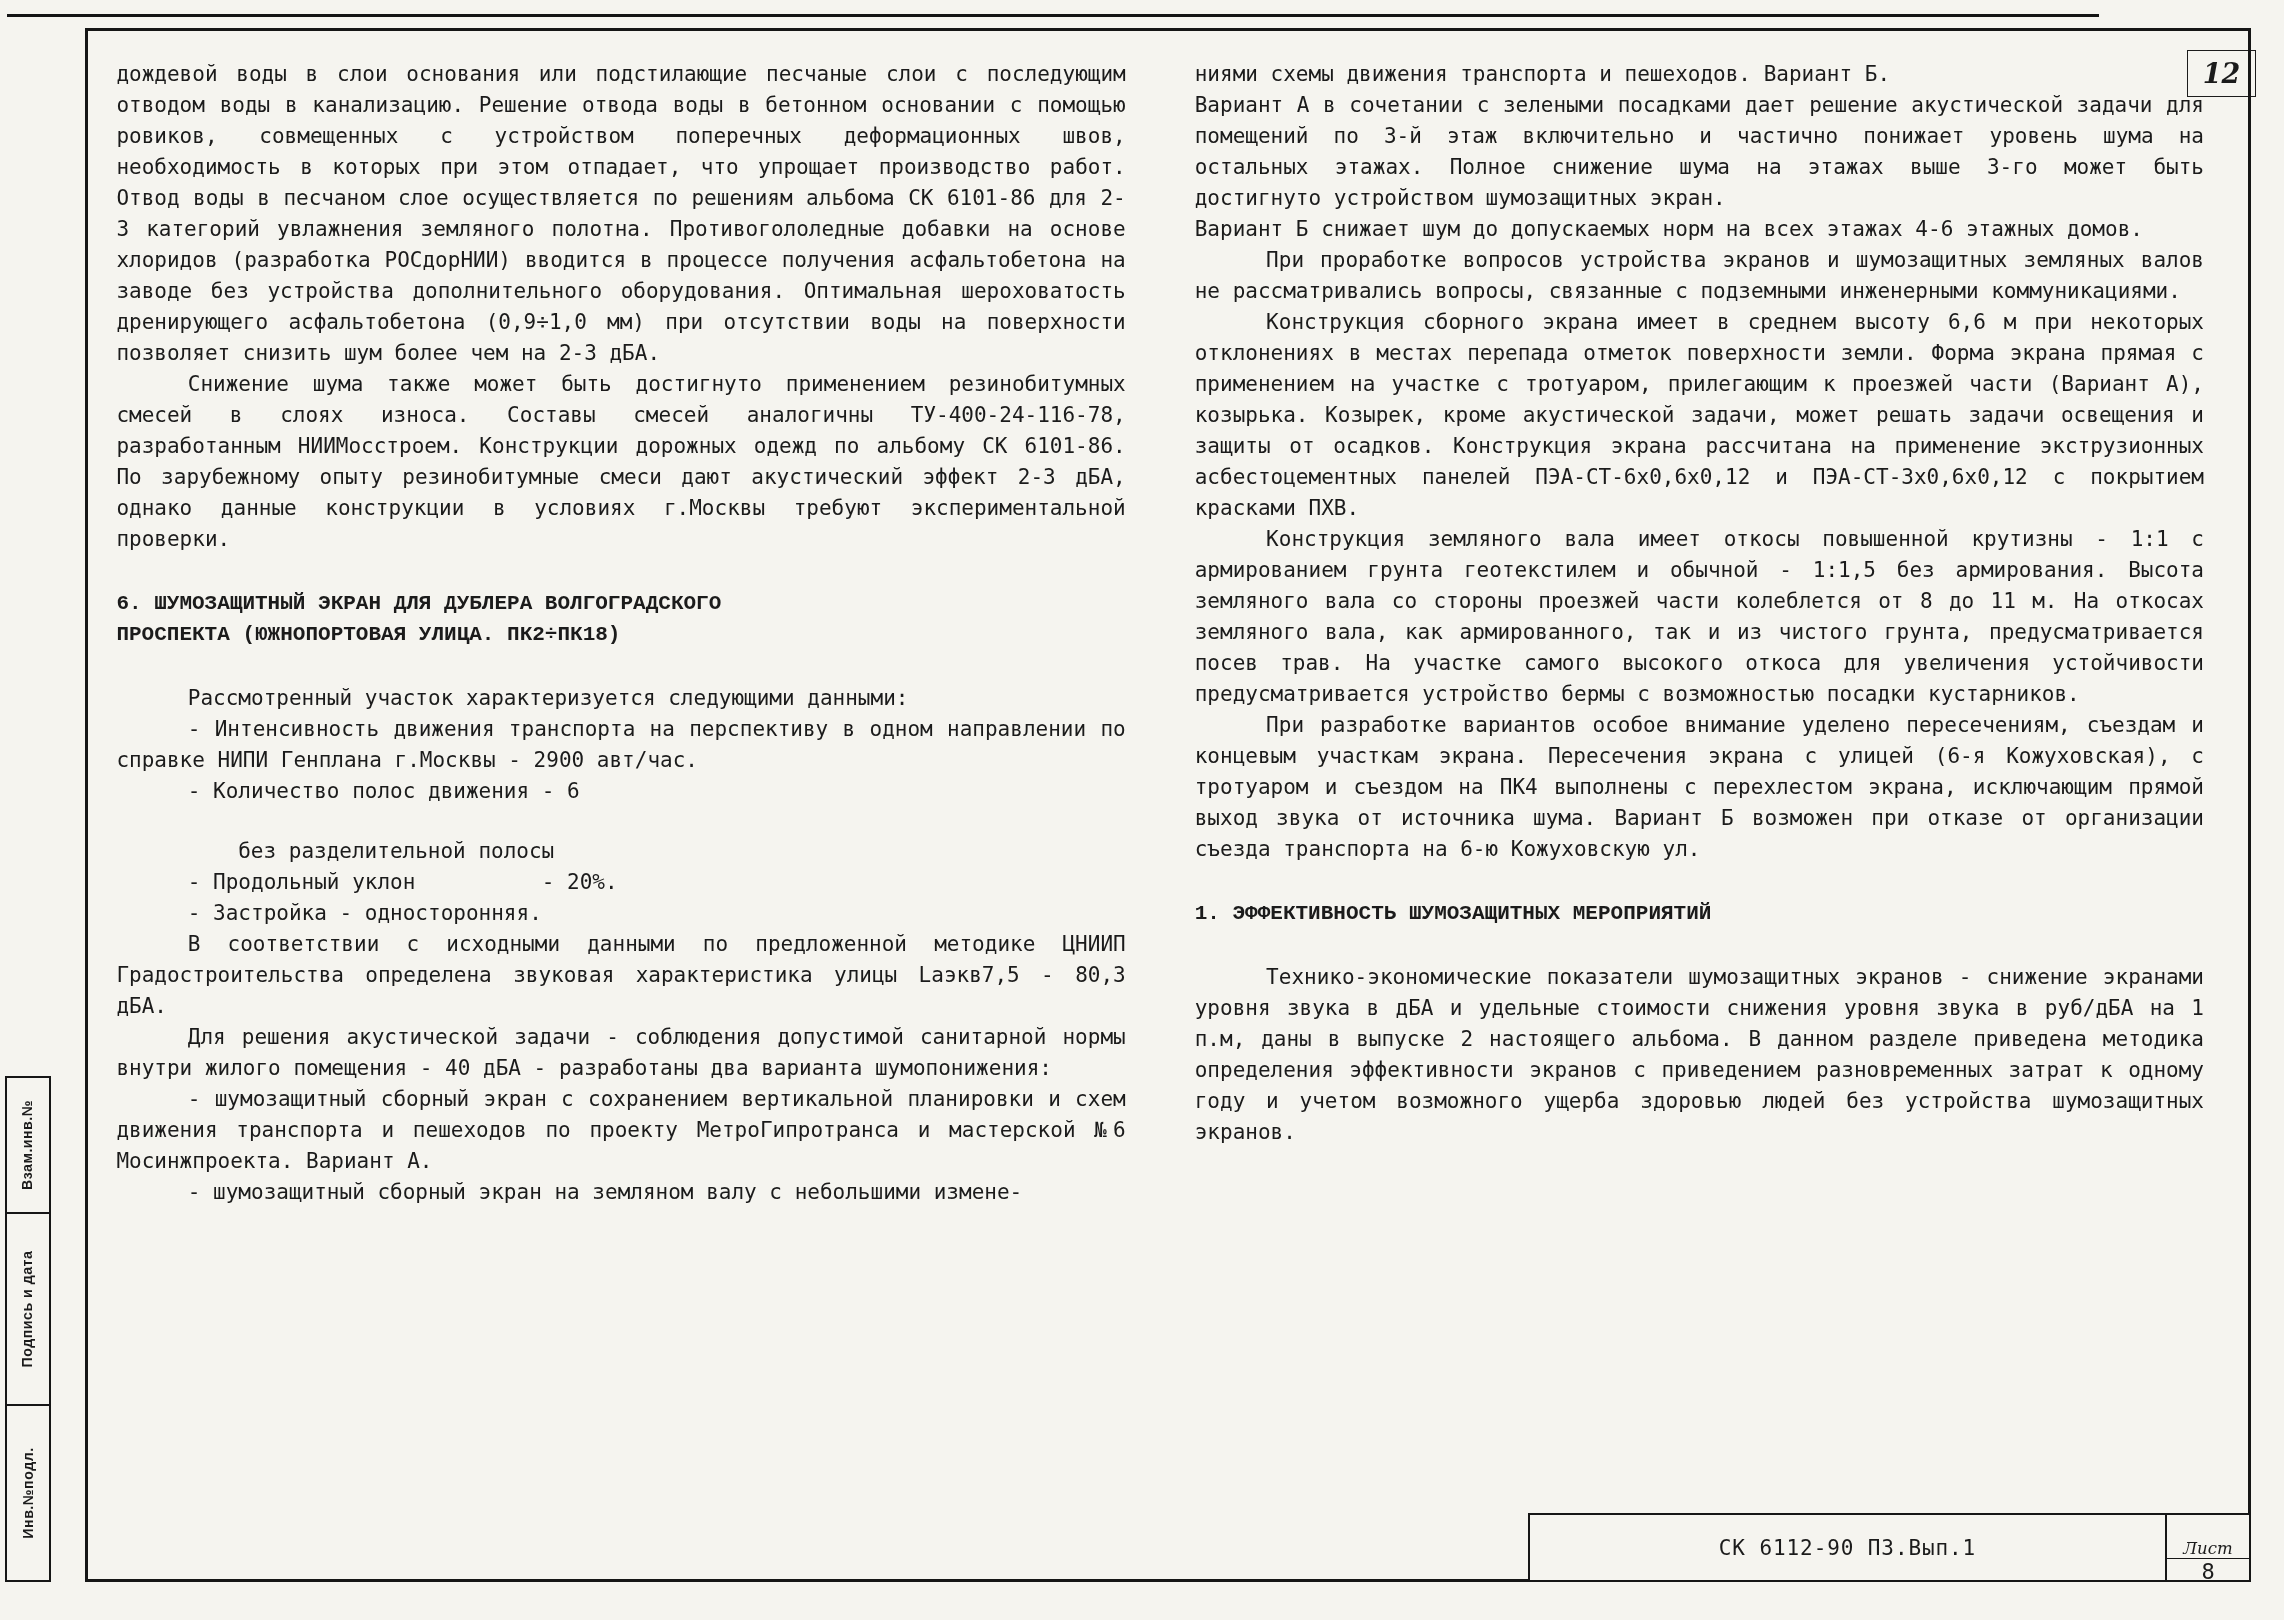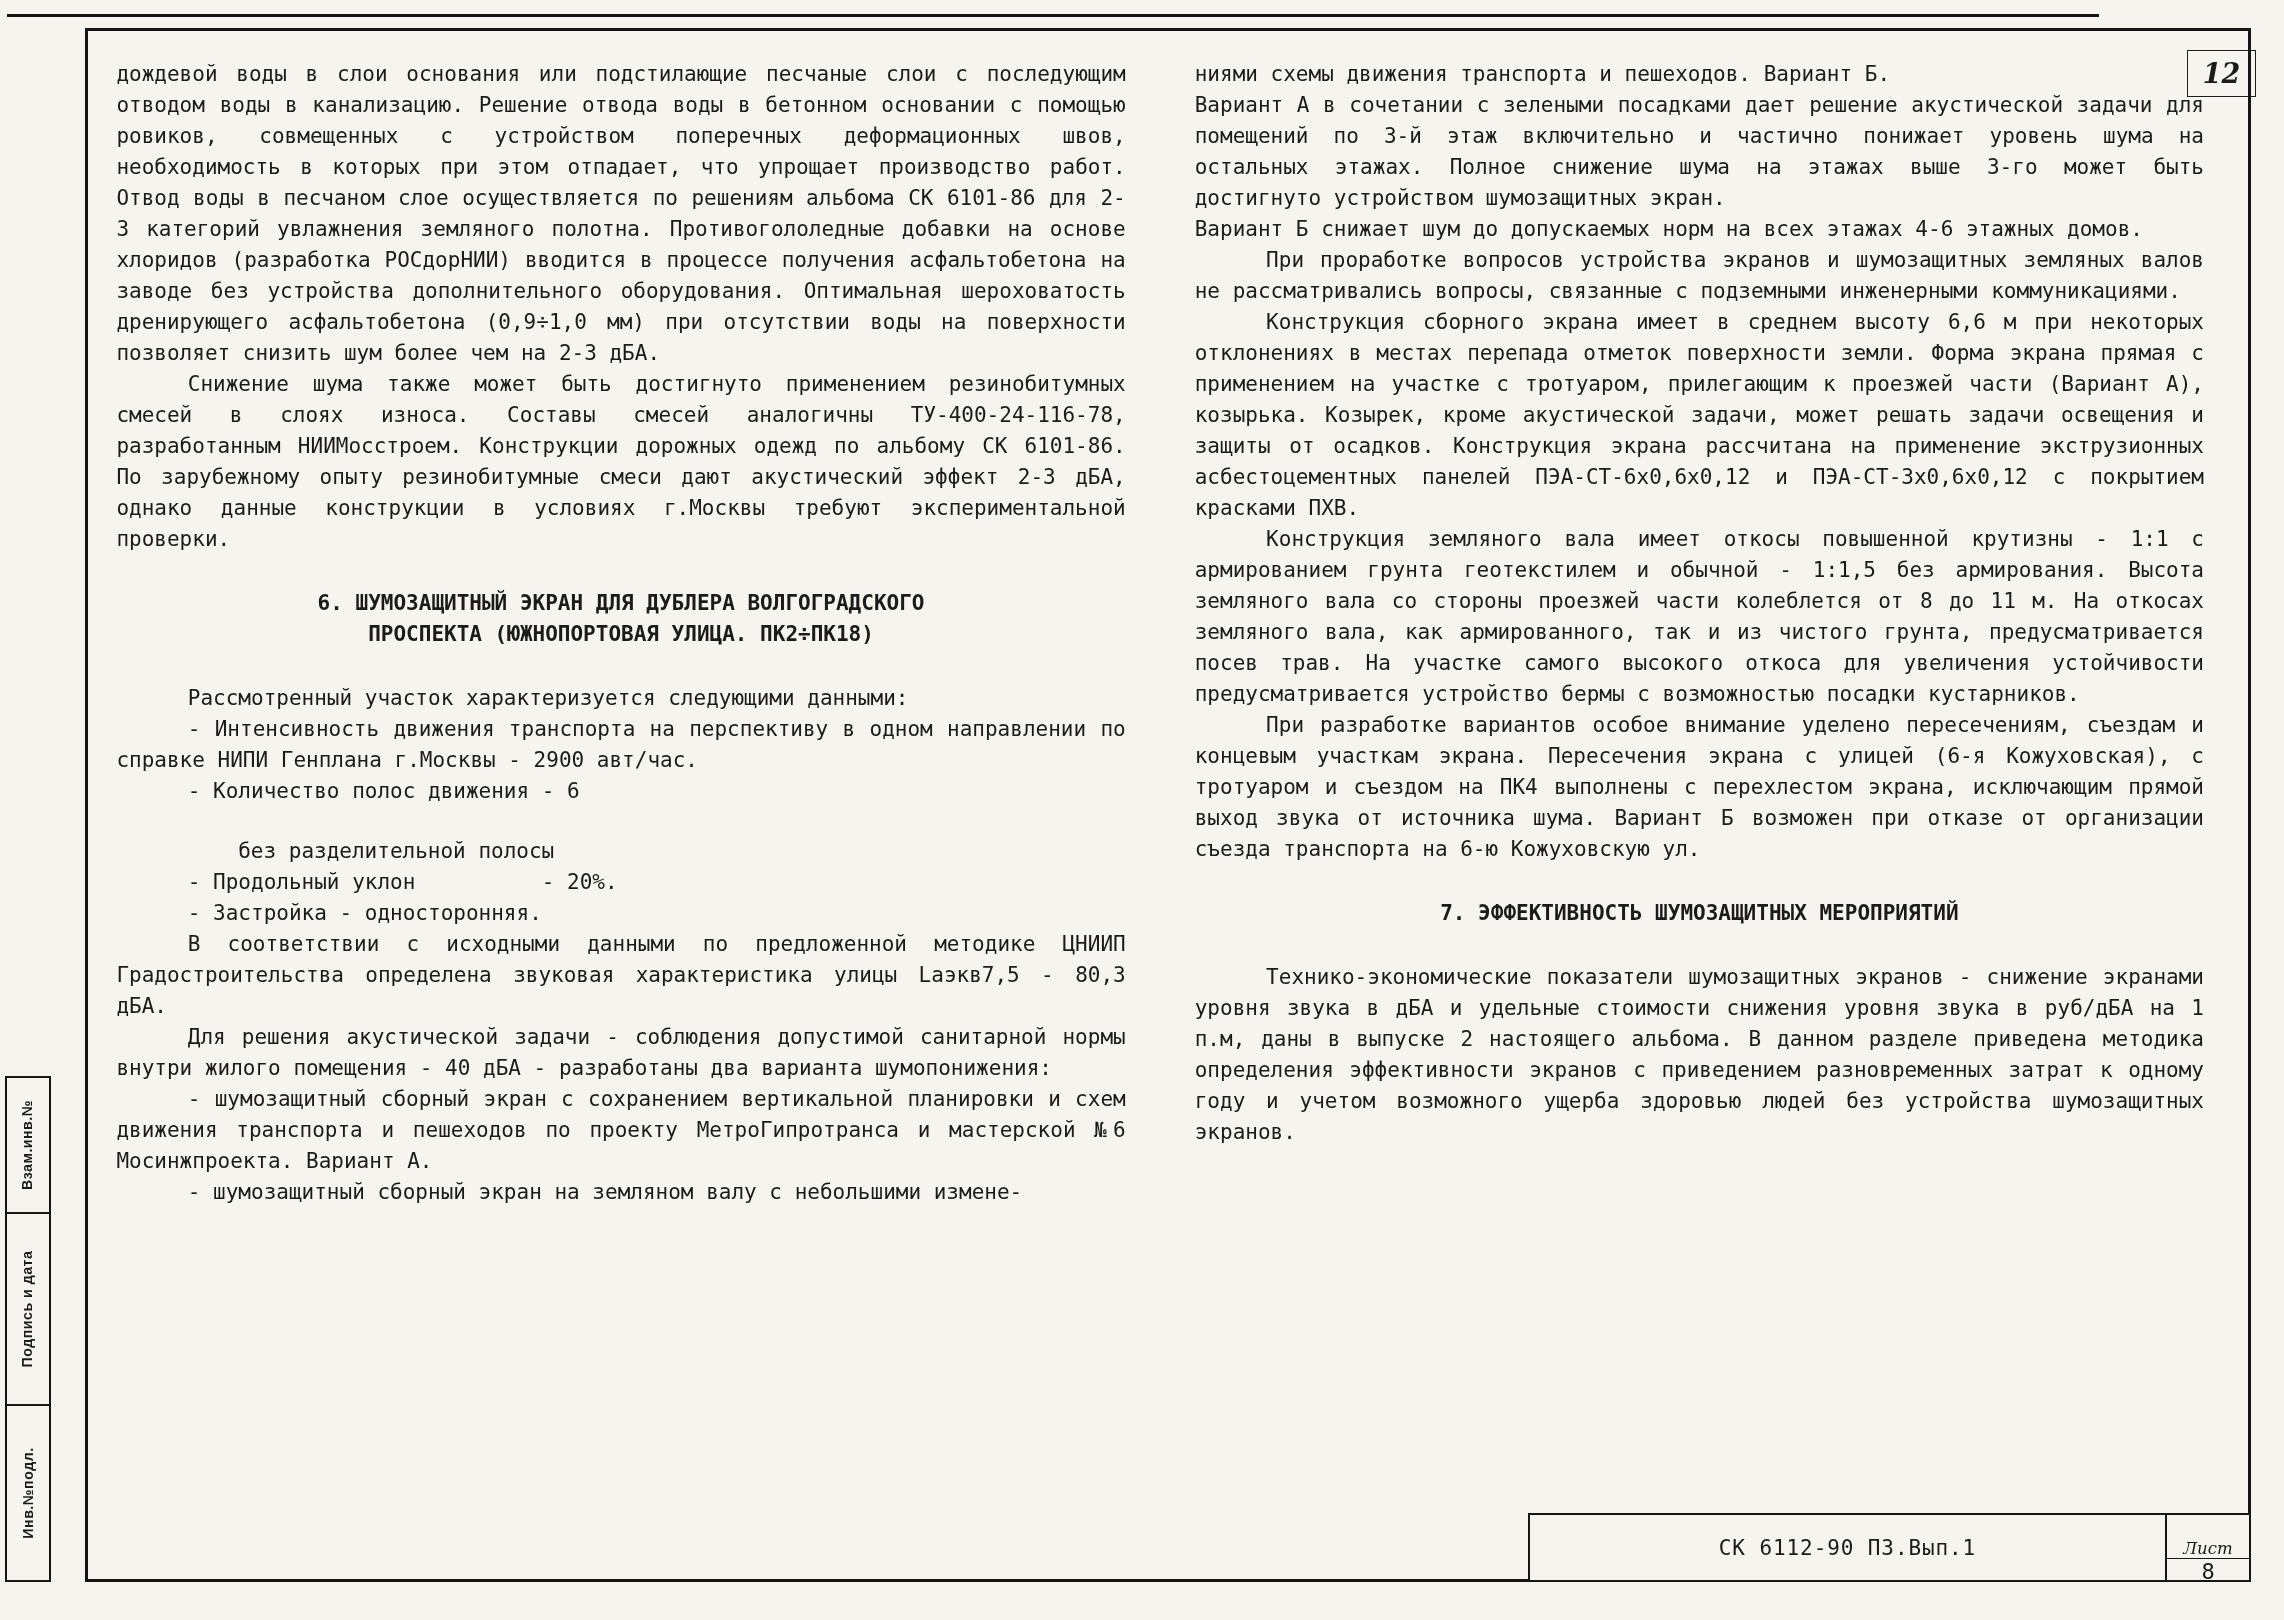--- a/index.html
+++ b/index.html
@@ -37,22 +37,22 @@
     position:absolute;left:28.4px;top:28.4px;right:44px;
     display:flex;gap:69px;
   }
   .col{flex:1;font-size:21px;line-height:31px;}
   .para{margin:0;}
   .para.body{text-align:justify;}
   .para.indent{text-align:justify;text-indent:3.4em;}
   .para.item{text-align:left;text-indent:3.4em;white-space:pre-wrap;}
   .para.sub{margin-left:5.8em;text-align:left;margin-top:29px;}
   .para.heading{
-    text-align:center;font-weight:bold;white-space:pre-line;
-    margin:33px 0 33px 0;text-indent:0;
+    font-weight:bold;white-space:pre-line;
+    margin:33px 0 33px 0;text-indent:0;font-family:Liberation Mono, monospace;
   }
   
   .frame-sidebar{
     position:absolute;left:4.6px;top:1076px;bottom:39px;width:42px;
     border:2.3px solid #161616;
     display:flex;flex-direction:column;
     background:#f5f4ef;
   }
   .sb-cell{
     display:flex;align-items:center;justify-content:center;
@@ -123,21 +123,21 @@
           <div class="para indent">- шумозащитный сборный экран на земляном валу с небольшими измене-</div>
         </div>
       <div class="col">
           <div class="para body">ниями схемы движения транспорта и пешеходов. Вариант Б.</div>
           <div class="para body">Вариант А в сочетании с зелеными посадками дает решение акустической задачи для помещений по 3-й этаж включительно и частично понижает уровень шума на остальных этажах. Полное снижение шума на этажах выше 3-го может быть достигнуто устройством шумозащитных экран.</div>
           <div class="para body">Вариант Б снижает шум до допускаемых норм на всех этажах 4-6 этажных домов.</div>
           <div class="para indent">При проработке вопросов устройства экранов и шумозащитных земляных валов не рассматривались вопросы, связанные с подземными инженерными коммуникациями.</div>
           <div class="para indent">Конструкция сборного экрана имеет в среднем высоту 6,6 м при некоторых отклонениях в местах перепада отметок поверхности земли. Форма экрана прямая с применением на участке с тротуаром, прилегающим к проезжей части (Вариант А), козырька. Козырек, кроме акустической задачи, может решать задачи освещения и защиты от осадков. Конструкция экрана рассчитана на применение экструзионных асбестоцементных панелей ПЭА-СТ-6х0,6х0,12 и ПЭА-СТ-3х0,6х0,12 с покрытием красками ПХВ.</div>
           <div class="para indent">Конструкция земляного вала имеет откосы повышенной крутизны - 1:1 с армированием грунта геотекстилем и обычной - 1:1,5 без армирования. Высота земляного вала со стороны проезжей части колеблется от 8 до 11 м. На откосах земляного вала, как армированного, так и из чистого грунта, предусматривается посев трав. На участке самого высокого откоса для увеличения устойчивости предусматривается устройство бермы с возможностью посадки кустарников.</div>
           <div class="para indent">При разработке вариантов особое внимание уделено пересечениям, съездам и концевым участкам экрана. Пересечения экрана с улицей (6-я Кожуховская), с тротуаром и съездом на ПК4 выполнены с перехлестом экрана, исключающим прямой выход звука от источника шума. Вариант Б возможен при отказе от организации съезда транспорта на 6-ю Кожуховскую ул.</div>
-          <div class="para heading">7. ЭФФЕКТИВНОСТЬ ШУМОЗАЩИТНЫХ МЕРОПРИЯТИЙ</div>
+          <div class="para heading">1. ЭФФЕКТИВНОСТЬ ШУМОЗАЩИТНЫХ МЕРОПРИЯТИЙ</div>
           <div class="para indent">Технико-экономические показатели шумозащитных экранов - снижение экранами уровня звука в дБА и удельные стоимости снижения уровня звука в руб/дБА на 1 п.м, даны в выпуске 2 настоящего альбома. В данном разделе приведена методика определения эффективности экранов с приведением разновременных затрат к одному году и учетом возможного ущерба здоровью людей без устройства шумозащитных экранов.</div>
         </div>
     </div>
   </div>
 
   <div class="frame-sidebar">
       <div class="sb-cell">
         <span class="sb-label">Взам.инв.№</span>
       </div>
       <div class="sb-cell">

